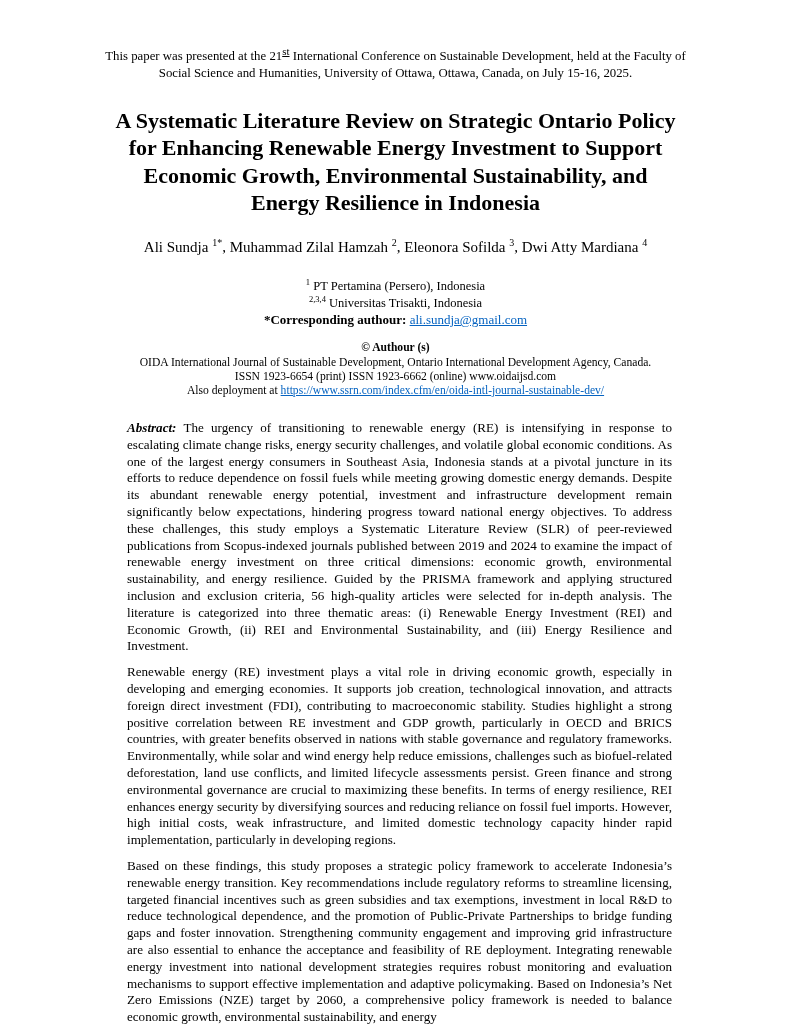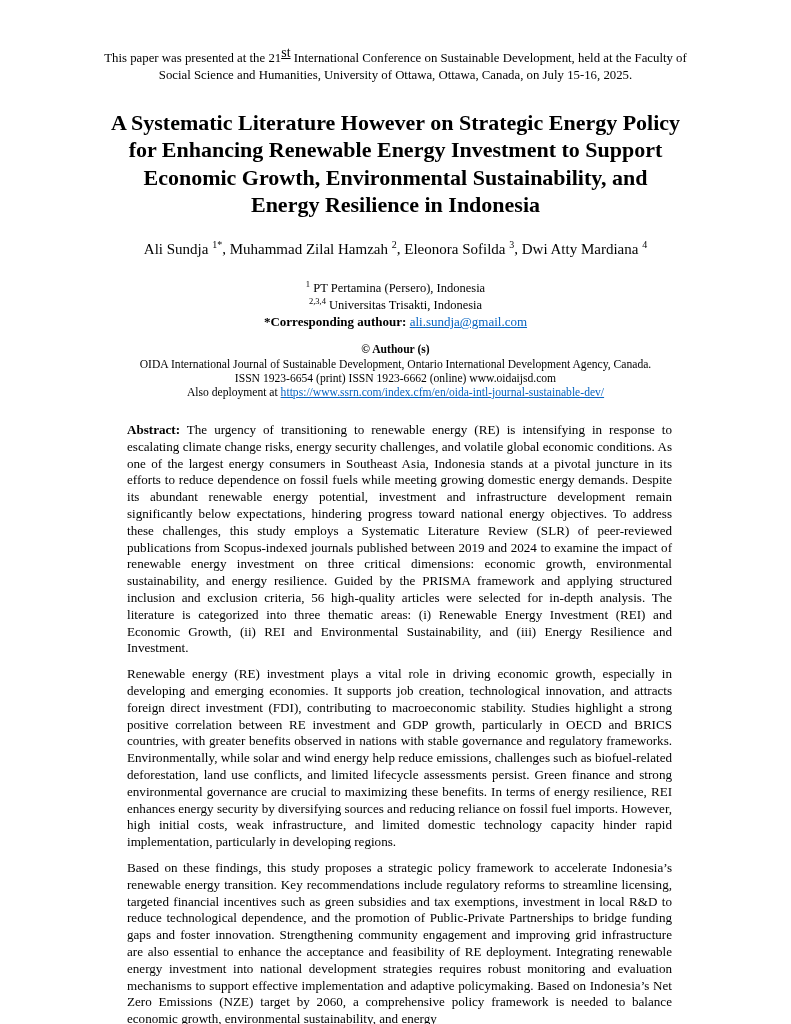--- a/index.html
+++ b/index.html
@@ -16,21 +16,21 @@
     font-family: "Liberation Serif", "DejaVu Serif", serif;
     overflow: hidden;
   }
   .conference-note {
     margin: 44px auto 0 auto;
     width: 606px;
     text-align: center;
     font-size: 12.8px;
     line-height: 1.28;
   }
-  .conference-note sup { font-size: 14px; text-decoration: underline; }
+  .conference-note sup { font-size: 11px; text-decoration: underline; }
   .paper-title {
     margin: 26px auto 0 auto;
     width: 660px;
     text-align: center;
     font-weight: bold;
     font-size: 22px;
     line-height: 1.24;
   }
   .authors-line {
     margin: 21px auto 0 auto;
@@ -70,33 +70,33 @@
   .abstract-block {
     margin: 22px 0 0 127px;
     width: 545px;
     text-align: justify;
     font-size: 13.1px;
     line-height: 16.8px;
   }
   .abstract-block p {
     margin: 0 0 9px 0;
   }
-  .abstract-label { font-weight: bold; }
+  .abstract-label { font-weight: bold; font-style: italic; }
 </style>
 </head>
 <body>
 
 <div class="page">
 
   <div class="conference-note">
     <span>This paper was presented at the 21</span><sup>st</sup><span> International Conference on Sustainable Development, held at the Faculty of Social Science and Humanities, University of Ottawa, Ottawa, Canada, on July 15-16, 2025.</span>
   </div>
 
   <div class="paper-title">
-    <div>A Systematic Literature However on Strategic Energy Policy</div>
+    <div>A Systematic Literature Review on Strategic Ontario Policy</div>
     <div>for Enhancing Renewable Energy Investment to Support</div>
     <div>Economic Growth, Environmental Sustainability, and</div>
     <div>Energy Resilience in Indonesia</div>
   </div>
 
   <div class="authors-line">
     <span>Ali Sundja </span><sup>1*</sup><span>, </span><span>Muhammad Zilal Hamzah </span><sup>2</sup><span>, </span><span>Eleonora Sofilda </span><sup>3</sup><span>, </span><span>Dwi Atty Mardiana </span><sup>4</sup>
   </div>
 
   <div class="affiliations">

